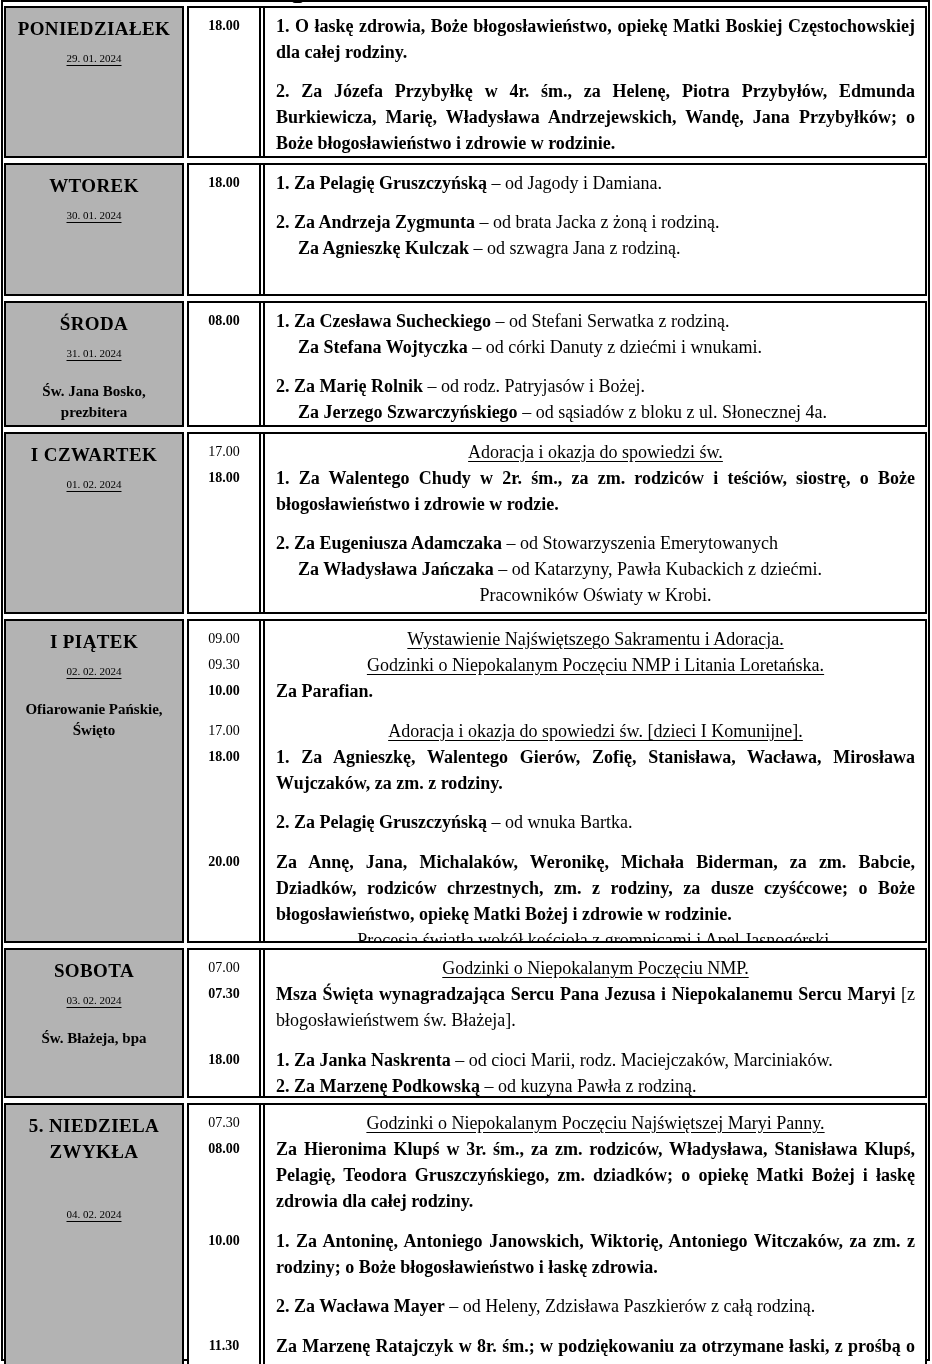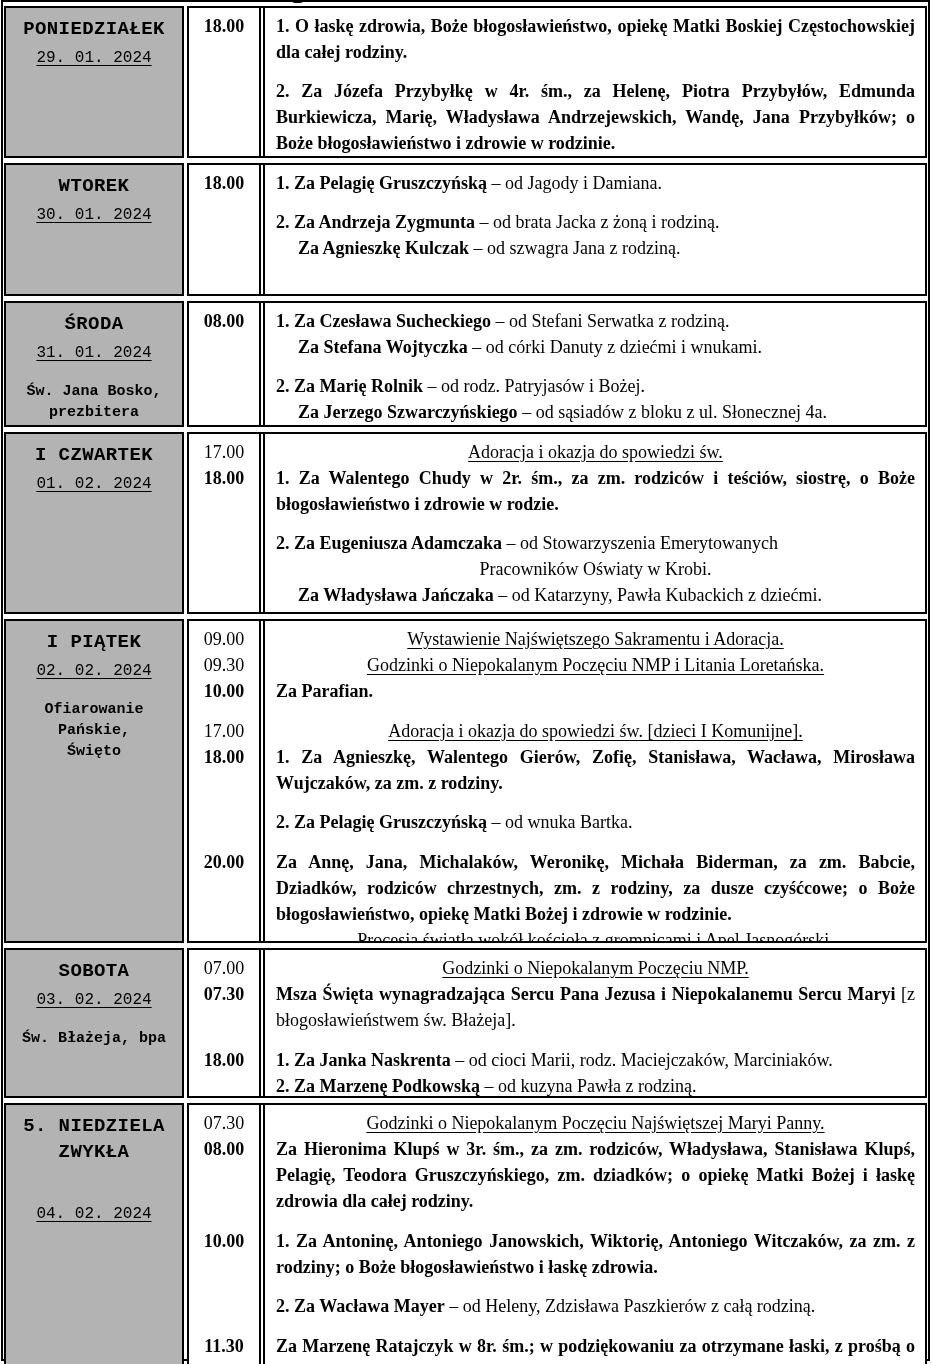--- a/index.html
+++ b/index.html
@@ -26,39 +26,39 @@
     background:var(--ink);border-radius:0 0 6px 6px;
   }
   #schedule{position:absolute;left:4px;top:6px;right:5px;}
   .row{display:flex;gap:3px;margin-bottom:5px;overflow:hidden;}
   .r0{height:152px}.r1{height:133px}.r2{height:126px}.r3{height:182px}
   .r4{height:324px}.r5{height:150px}.r6{height:284px}
   .cell{border:2px solid var(--ink);box-sizing:border-box;background:var(--paper);}
   .day-cell{
     flex:0 0 180px;width:180px;
     background:var(--day-bg);
-    text-align:center;padding-top:8px;font-family:Liberation Mono, monospace;
+    text-align:center;padding-top:8px;
   }
   .day-title{font-size:19px;font-weight:bold;line-height:26px;letter-spacing:.4px;}
   .day-date{
     display:inline-block;
-    font-size:16px;line-height:23px;margin-top:5px;
+    font-size:11px;line-height:23px;margin-top:5px;
     text-decoration:underline;text-underline-offset:3px;
   }
   .day-date.spaced{margin-top:38px;}
   .day-note{margin-top:16px;font-weight:bold;font-size:15px;line-height:21px;}
   .body-cell{flex:1;position:relative;padding:5px 0;}
   .divider{
     position:absolute;top:0;bottom:0;left:70px;width:6px;
     box-sizing:border-box;
     border-left:2px solid var(--ink);border-right:2px solid var(--ink);
   }
   .block{display:flex;align-items:flex-start;}
   .block.gap{margin-top:14px;}
-  .time{flex:0 0 70px;text-align:center;font-size:18px;line-height:26px;}
+  .time{flex:0 0 70px;text-align:center;font-size:14px;line-height:26px;}
   .paras{flex:1;min-width:0;padding:0 10px 0 17px;}
   .para{font-size:18px;line-height:26px;}
   .para.justify{text-align:justify;}
   .para.center{text-align:center;}
   .para.u{text-decoration:underline;text-underline-offset:3px;}
   .para.indent{padding-left:22px;}
   .para.gap{margin-top:13px;}
   .bold{font-weight:bold;}
 </style>
 </head>
@@ -121,22 +121,22 @@
             <div class="time">17.00</div>
             <div class="paras">
               <div class="para center u"><span class="seg">Adoracja i okazja do spowiedzi św.</span></div>
             </div>
           </div>
           <div class="block">
             <div class="time bold">18.00</div>
             <div class="paras">
               <div class="para justify"><span class="seg bold">1. Za Walentego Chudy w 2r. śm., za zm. rodziców i teściów, siostrę, o Boże błogosławieństwo i zdrowie w rodzie.</span></div>
               <div class="para gap"><span class="seg bold">2. Za Eugeniusza Adamczaka</span><span class="seg"> – od Stowarzyszenia Emerytowanych</span></div>
+              <div class="para indent"><span class="seg bold">Za Władysława Jańczaka</span><span class="seg"> – od Katarzyny, Pawła Kubackich z dziećmi.</span></div>
               <div class="para center"><span class="seg">Pracowników Oświaty w Krobi.</span></div>
-              <div class="para indent"><span class="seg bold">Za Władysława Jańczaka</span><span class="seg"> – od Katarzyny, Pawła Kubackich z dziećmi.</span></div>
             </div>
           </div>
         </div>
       </div>
       <div class="row r4">
         <div class="cell day-cell"><div class="day-title">I PIĄTEK</div><div class="day-date">02. 02. 2024</div><div class="day-note">
             <div class="day-note-line">Ofiarowanie Pańskie,</div>
             <div class="day-note-line">Święto</div>
           </div></div>
         <div class="cell body-cell">

